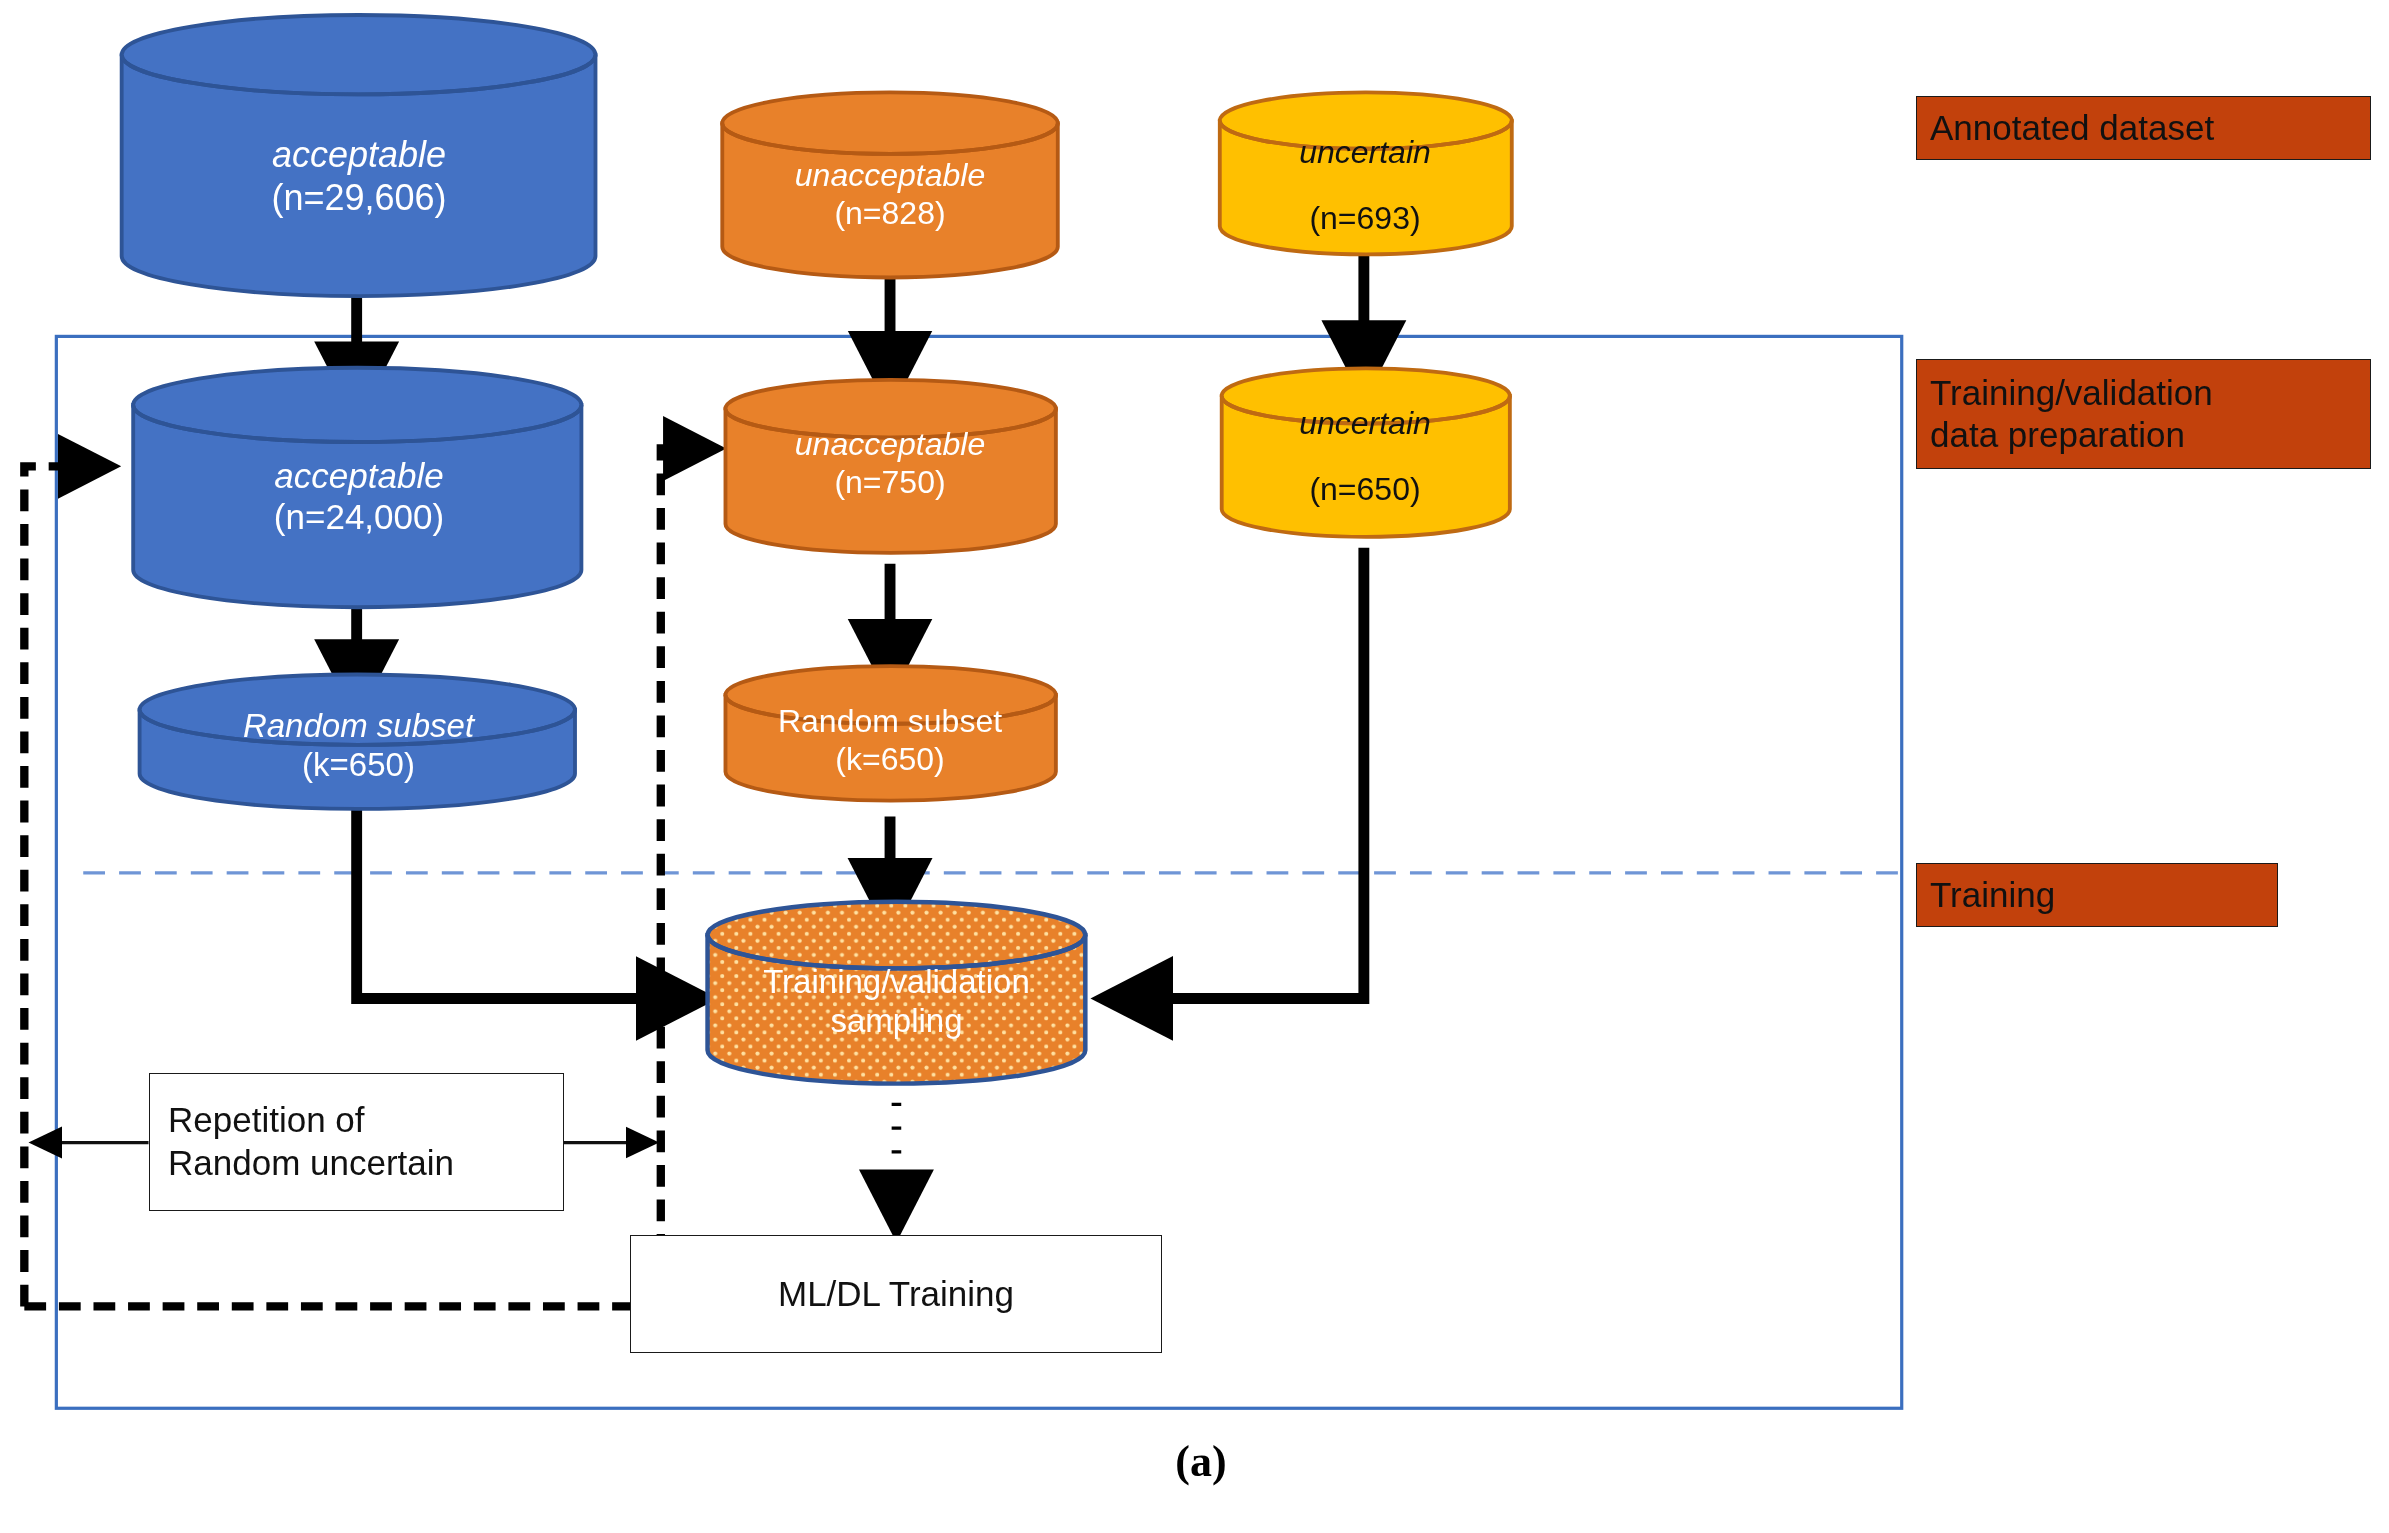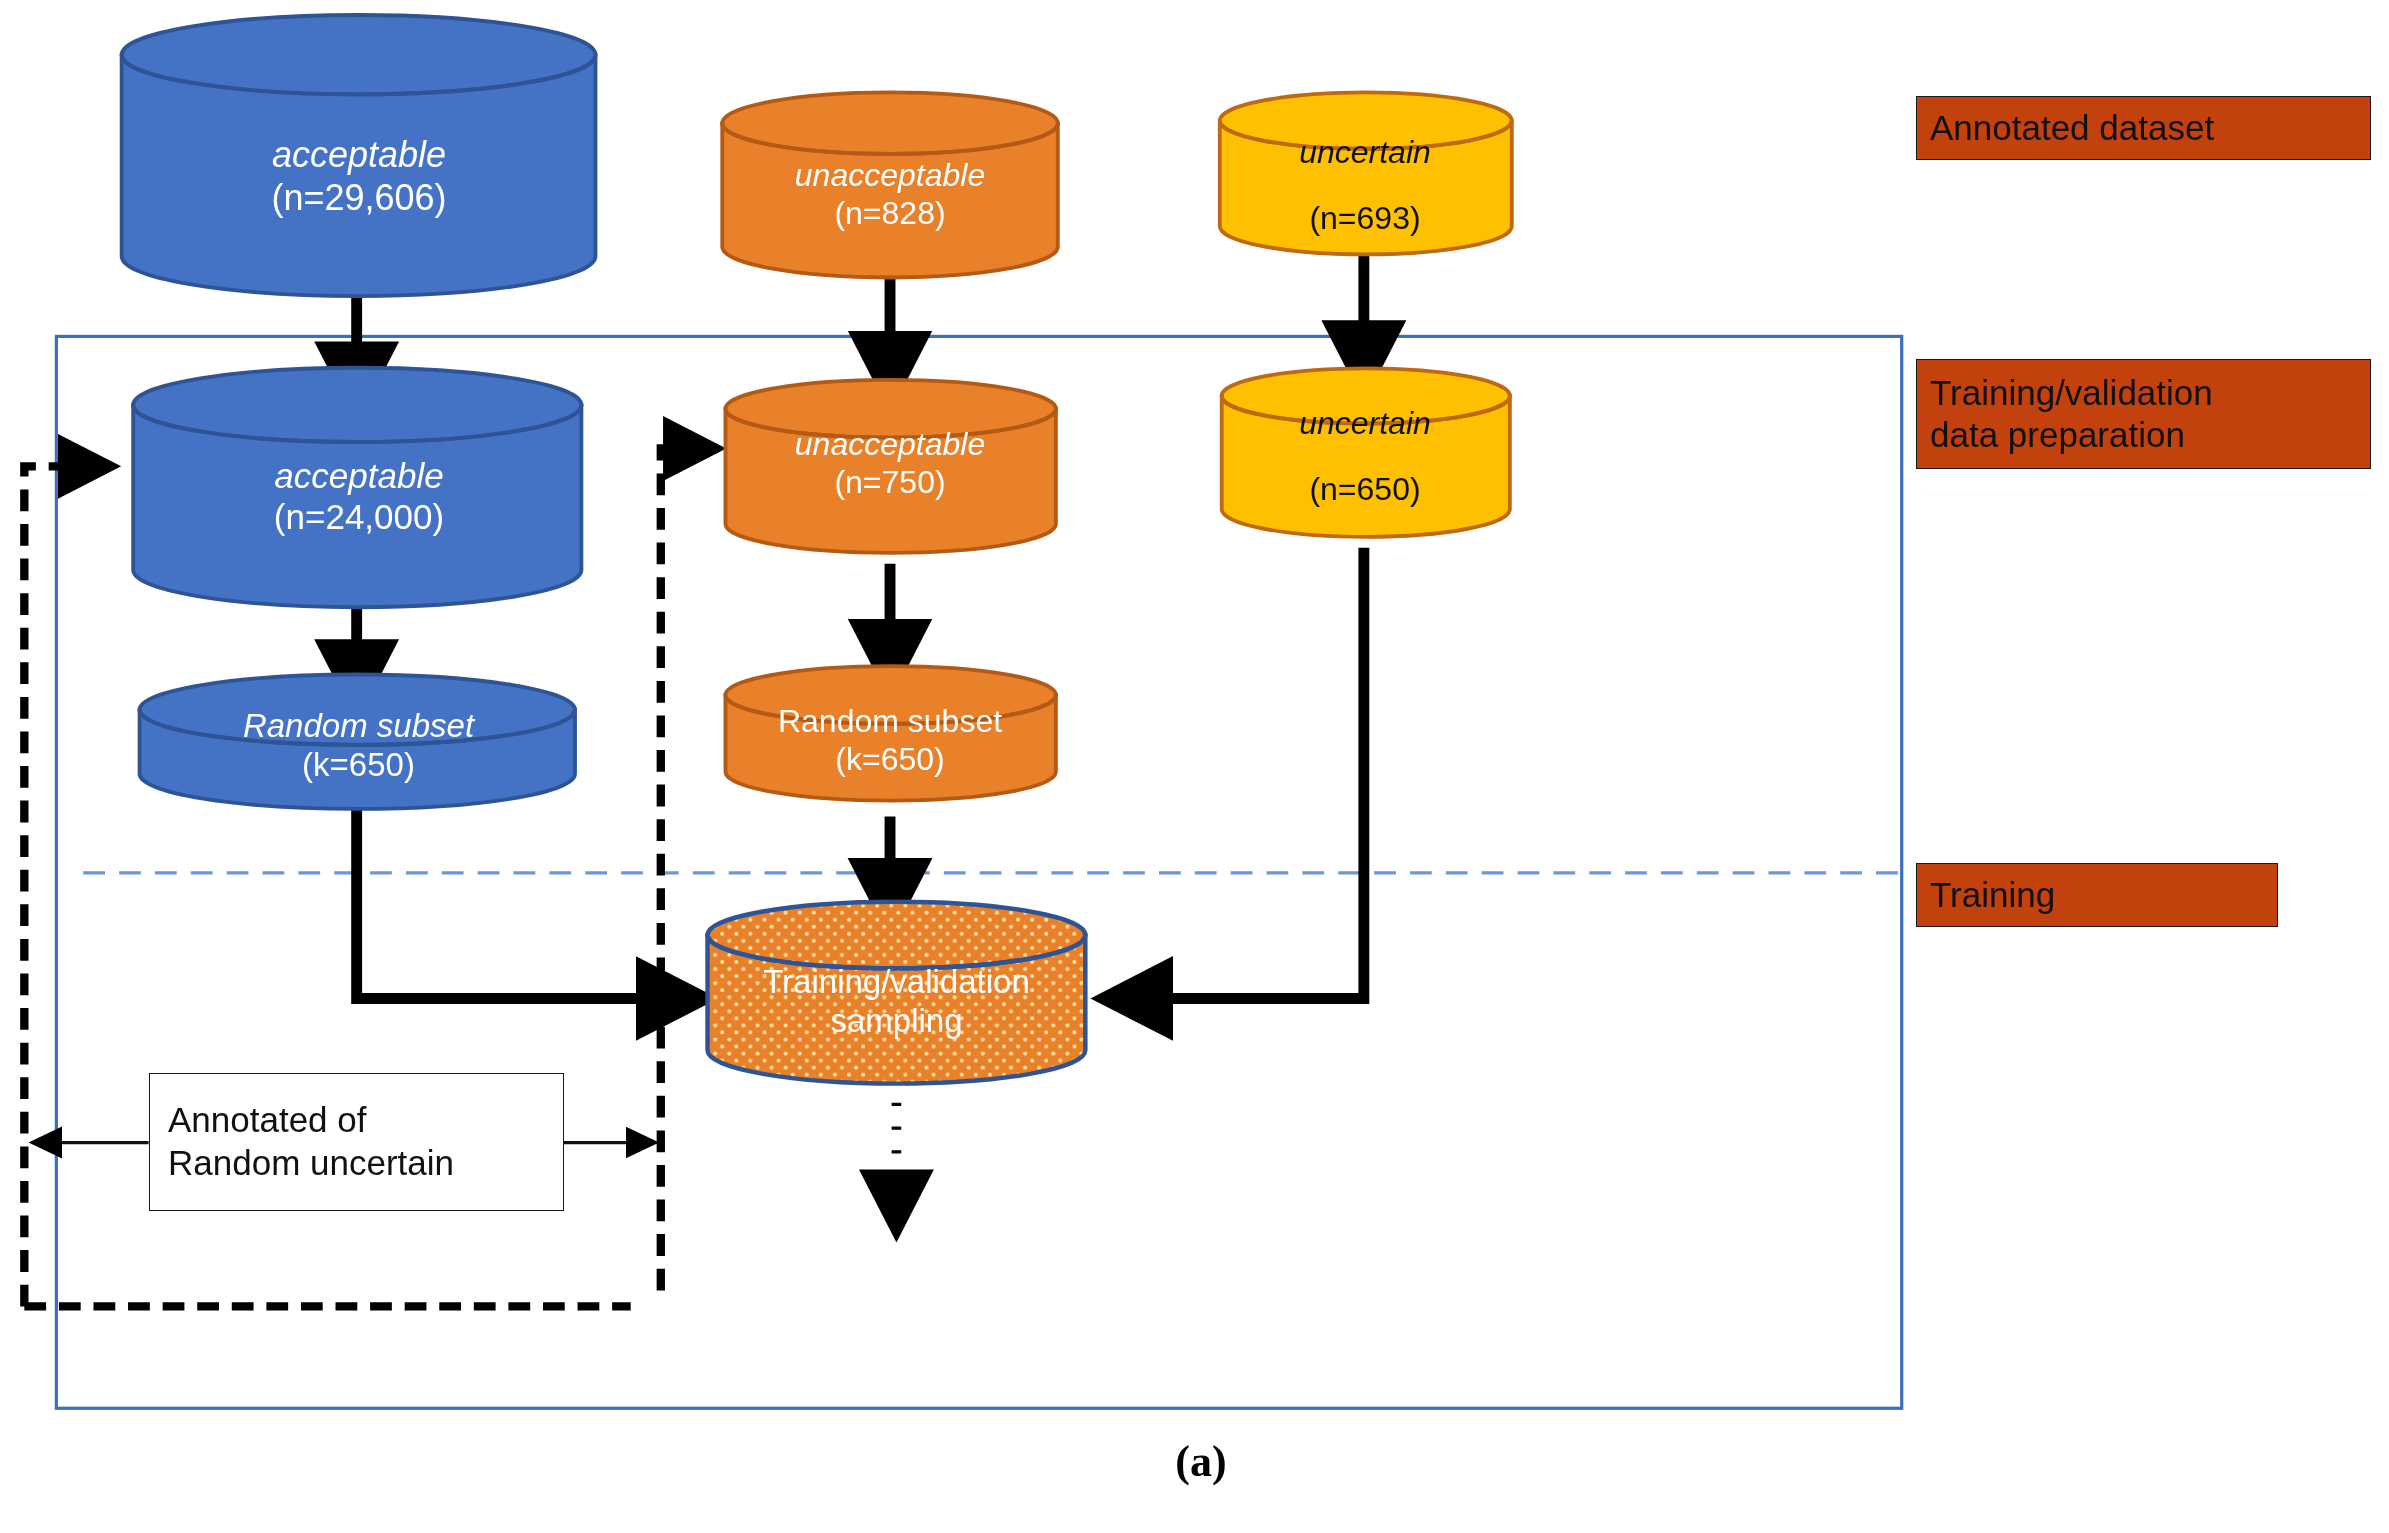--- a/index.html
+++ b/index.html
@@ -212,25 +212,28 @@
     <span class="l2">(k=650)</span>
   </div>
 
   <div class="cyl-label white-txt" style="left:711px;top:954px;width:371px;height:96px;font-size:33px;">
     <span class="l1">Training/validation</span>
     <span class="l2">sampling</span>
   </div>
 
   <div class="box left" style="left:149px;top:1073px;width:415px;height:138px;padding-left:18px;font-size:35px;line-height:1.22;">
     <div class="inner">
-      <div>Annotated of</div>
+      <div>Repetition of</div>
       <div>Random uncertain</div>
     </div>
   </div>
 
+  <div class="box center" style="left:630px;top:1235px;width:532px;height:118px;font-size:35px;">
+    <span class="inner">ML/DL Training</span>
+  </div>
 
   <div class="legend-box" style="left:1916px;top:96px;width:455px;height:64px;font-size:35px;">
     <span>Annotated dataset</span>
   </div>
 
   <div class="legend-box" style="left:1916px;top:359px;width:455px;height:110px;font-size:35px;">
     <div>
       <div>Training/validation</div>
       <div>data preparation</div>
     </div>

